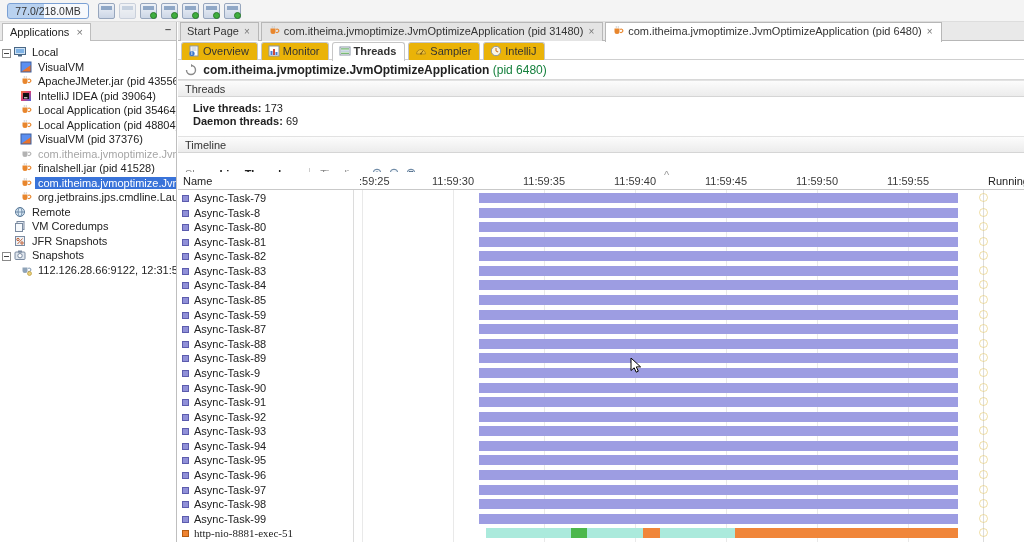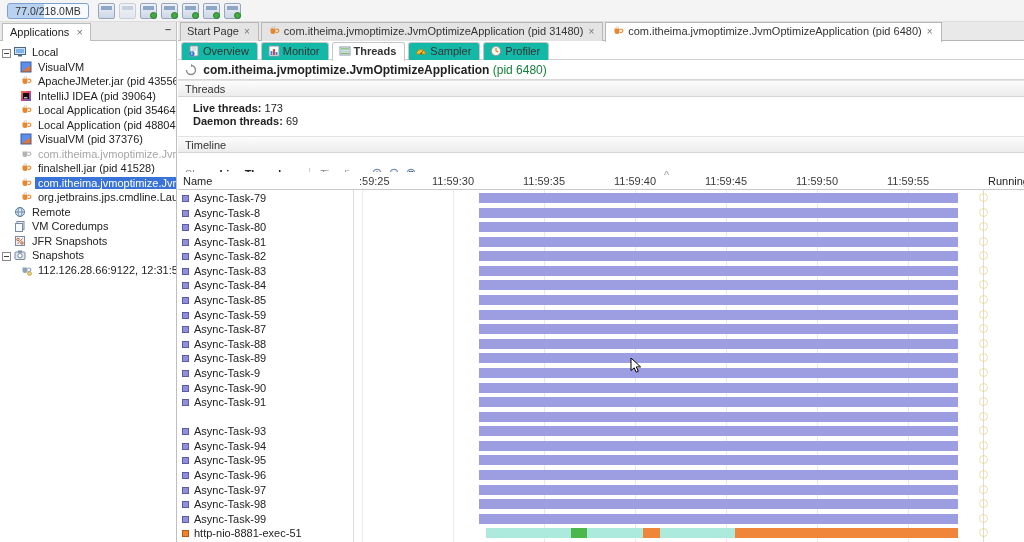--- a/index.html
+++ b/index.html
@@ -53,21 +53,21 @@
     background:#e9e9e9; border-bottom:1px solid #b7b7b7; }
   .main-tab { position:relative; float:left; height:19px; margin-left:2px; padding:2px 8px 0 6px;
     background:#e4e4e4; border:1px solid #b7b7b7; border-bottom:none; font-size:11px; color:#333;
     white-space:nowrap; }
   .main-tab.active { background:#fff; height:20px; z-index:2; }
   .main-tab .x { margin-left:5px; color:#777; font-size:10px; }
   .main-tab .t-icon { margin-right:4px; }
   #subtabbar { position:absolute; left:0; top:19px; width:100%; height:19px; background:#fff;
     border-bottom:1px solid #cfcfcf; }
   .sub-tab { position:relative; float:left; height:18px; margin-left:3px; margin-top:1px;
-    padding:2px 8px 0 6px; background:#14b8a6; border:1px solid #c6c6c6; border-bottom:none;
+    padding:2px 8px 0 6px; background:#eab308; border:1px solid #c6c6c6; border-bottom:none;
     border-radius:3px 3px 0 0; color:#333; white-space:nowrap; }
   .sub-tab.active { background:#fff; font-weight:bold; height:19px; z-index:2; }
   .s-icon { display:inline-block; width:12px; height:12px; vertical-align:-2px; margin-right:3px; }
   #doc-title { position:absolute; left:0; top:38px; width:100%; height:20px; background:#fff;
     border-bottom:1px solid #d8d8d8; padding:3px 0 0 7px; font-size:12px; }
   #doc-title b { font-weight:bold; }
   #doc-title .pid { font-weight:normal; color:#15803d; }
   .section-bar { position:absolute; left:0; width:100%; height:17px;
     background:linear-gradient(#fcfcfc,#ececec); border-top:1px solid #e2e2e2;
     border-bottom:1px solid #d5d5d5; padding:2px 0 0 7px; color:#333; }
@@ -272,21 +272,21 @@
             </svg></span><span>Threads</span></div>
         <div class="sub-tab"><span class="s-icon"><svg width="12" height="12" viewBox="0 0 12 12">
               <path d="M1.5 9 a4.5 4.5 0 0 1 9 0 Z" fill="#f0c23a" stroke="#b08a1e"></path>
               <line x1="6" y1="8.5" x2="8.2" y2="5.5" stroke="#7a5a10" stroke-width="1"></line>
               <circle cx="6" cy="8.7" r="0.9" fill="#7a5a10"></circle>
             </svg></span><span>Sampler</span></div>
         <div class="sub-tab"><span class="s-icon"><svg width="12" height="12" viewBox="0 0 12 12">
               <circle cx="6" cy="6" r="4.7" fill="#faf4e4" stroke="#8a96a5"></circle>
               <line x1="6" y1="6" x2="6" y2="3" stroke="#d07a2a" stroke-width="1.1"></line>
               <line x1="6" y1="6" x2="8.2" y2="7" stroke="#d07a2a" stroke-width="1.1"></line>
-            </svg></span><span>Profiler</span></div>
+            </svg></span><span>IntelliJ</span></div>
       </div>
 
     <div id="doc-title">
       <svg class="t-icon" viewBox="0 0 12 12" width="12" height="12">
           <path d="M6 1.5 A4.5 4.5 0 1 1 1.5 6" fill="none" stroke="#8a8a8a" stroke-width="1.4"></path>
           <path d="M6 0 L8.2 1.5 L6 3 Z" fill="#8a8a8a"></path>
         </svg>
       <b>com.itheima.jvmoptimize.JvmOptimizeApplication</b>
       <span class="pid"> </span><span class="pid">(pid 6480)</span>
     </div>
@@ -376,20 +376,21 @@
         <span class="run-arc" style="left: 801px; top: 163.38px;"></span>
         <div class="row-name" style="top: 175.96px;"><span class="th-sq wait"></span><span>Async-Task-9</span></div>
         <div class="bar-seg" style="left: 301px; width: 479px; top: 177.96px; background: rgb(157, 157, 226);"></div>
         <span class="run-arc" style="left: 801px; top: 177.96px;"></span>
         <div class="row-name" style="top: 190.54px;"><span class="th-sq wait"></span><span>Async-Task-90</span></div>
         <div class="bar-seg" style="left: 301px; width: 479px; top: 192.54px; background: rgb(157, 157, 226);"></div>
         <span class="run-arc" style="left: 801px; top: 192.54px;"></span>
         <div class="row-name" style="top: 205.12px;"><span class="th-sq wait"></span><span>Async-Task-91</span></div>
         <div class="bar-seg" style="left: 301px; width: 479px; top: 207.12px; background: rgb(157, 157, 226);"></div>
         <span class="run-arc" style="left: 801px; top: 207.12px;"></span>
+        <div class="row-name" style="top: 219.7px;"><span class="th-sq wait"></span><span>Async-Task-92</span></div>
         <div class="bar-seg" style="left: 301px; width: 479px; top: 221.7px; background: rgb(157, 157, 226);"></div>
         <span class="run-arc" style="left: 801px; top: 221.7px;"></span>
         <div class="row-name" style="top: 234.28px;"><span class="th-sq wait"></span><span>Async-Task-93</span></div>
         <div class="bar-seg" style="left: 301px; width: 479px; top: 236.28px; background: rgb(157, 157, 226);"></div>
         <span class="run-arc" style="left: 801px; top: 236.28px;"></span>
         <div class="row-name" style="top: 248.86px;"><span class="th-sq wait"></span><span>Async-Task-94</span></div>
         <div class="bar-seg" style="left: 301px; width: 479px; top: 250.86px; background: rgb(157, 157, 226);"></div>
         <span class="run-arc" style="left: 801px; top: 250.86px;"></span>
         <div class="row-name" style="top: 263.44px;"><span class="th-sq wait"></span><span>Async-Task-95</span></div>
         <div class="bar-seg" style="left: 301px; width: 479px; top: 265.44px; background: rgb(157, 157, 226);"></div>
@@ -399,21 +400,21 @@
         <span class="run-arc" style="left: 801px; top: 280.02px;"></span>
         <div class="row-name" style="top: 292.6px;"><span class="th-sq wait"></span><span>Async-Task-97</span></div>
         <div class="bar-seg" style="left: 301px; width: 479px; top: 294.6px; background: rgb(157, 157, 226);"></div>
         <span class="run-arc" style="left: 801px; top: 294.6px;"></span>
         <div class="row-name" style="top: 307.18px;"><span class="th-sq wait"></span><span>Async-Task-98</span></div>
         <div class="bar-seg" style="left: 301px; width: 479px; top: 309.18px; background: rgb(157, 157, 226);"></div>
         <span class="run-arc" style="left: 801px; top: 309.18px;"></span>
         <div class="row-name" style="top: 321.76px;"><span class="th-sq wait"></span><span>Async-Task-99</span></div>
         <div class="bar-seg" style="left: 301px; width: 479px; top: 323.76px; background: rgb(157, 157, 226);"></div>
         <span class="run-arc" style="left: 801px; top: 323.76px;"></span>
-        <div class="row-name" style="top: 336.34px;"><span class="th-sq http"></span><span>http-nio-8881-exec-51</span></div>
+        <div class="row-name" style="top: 336.34px; font-family: Liberation Serif, serif;"><span class="th-sq http"></span><span>http-nio-8881-exec-51</span></div>
         <div class="bar-seg" style="left: 308px; width: 85px; top: 338.34px; background: rgb(171, 234, 220);"></div>
         <div class="bar-seg" style="left: 393px; width: 16px; top: 338.34px; background: rgb(76, 184, 76);"></div>
         <div class="bar-seg" style="left: 409px; width: 56px; top: 338.34px; background: rgb(171, 234, 220);"></div>
         <div class="bar-seg" style="left: 465px; width: 17px; top: 338.34px; background: rgb(240, 134, 58);"></div>
         <div class="bar-seg" style="left: 482px; width: 75px; top: 338.34px; background: rgb(171, 234, 220);"></div>
         <div class="bar-seg" style="left: 557px; width: 223px; top: 338.34px; background: rgb(240, 134, 58);"></div>
         <span class="run-arc" style="left: 801px; top: 338.34px;"></span>
       </div>
   </div>
 

